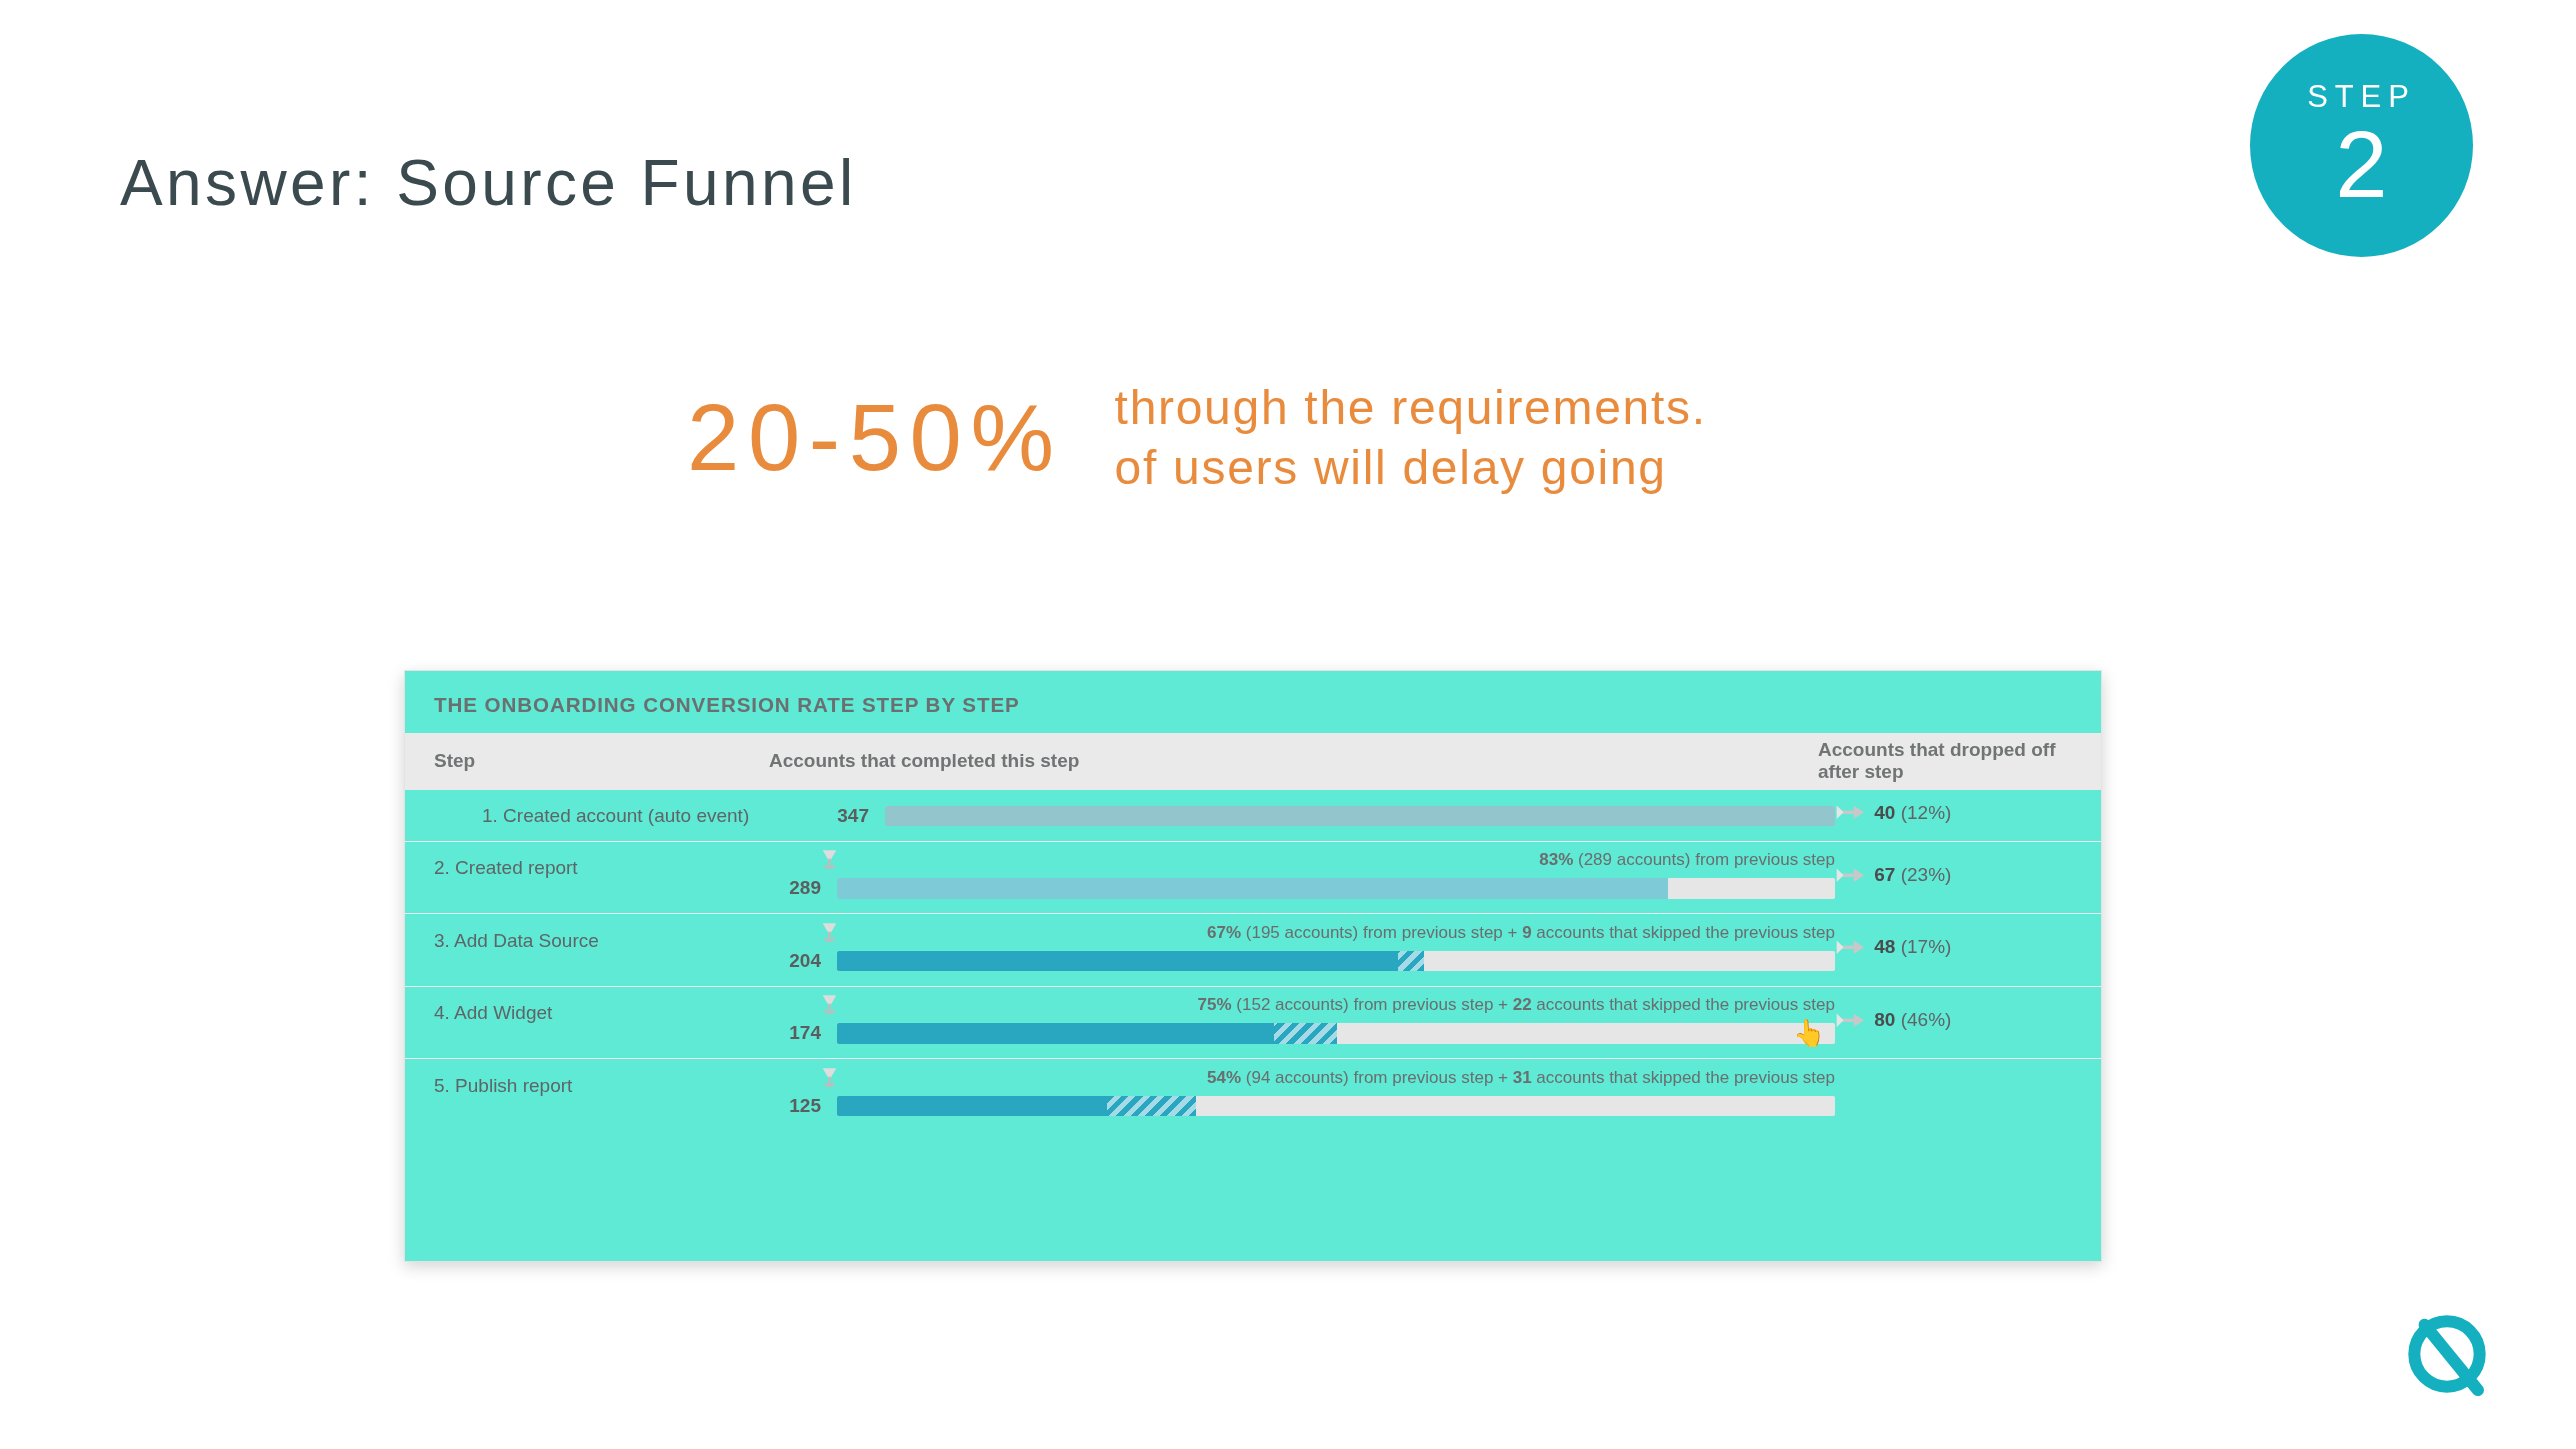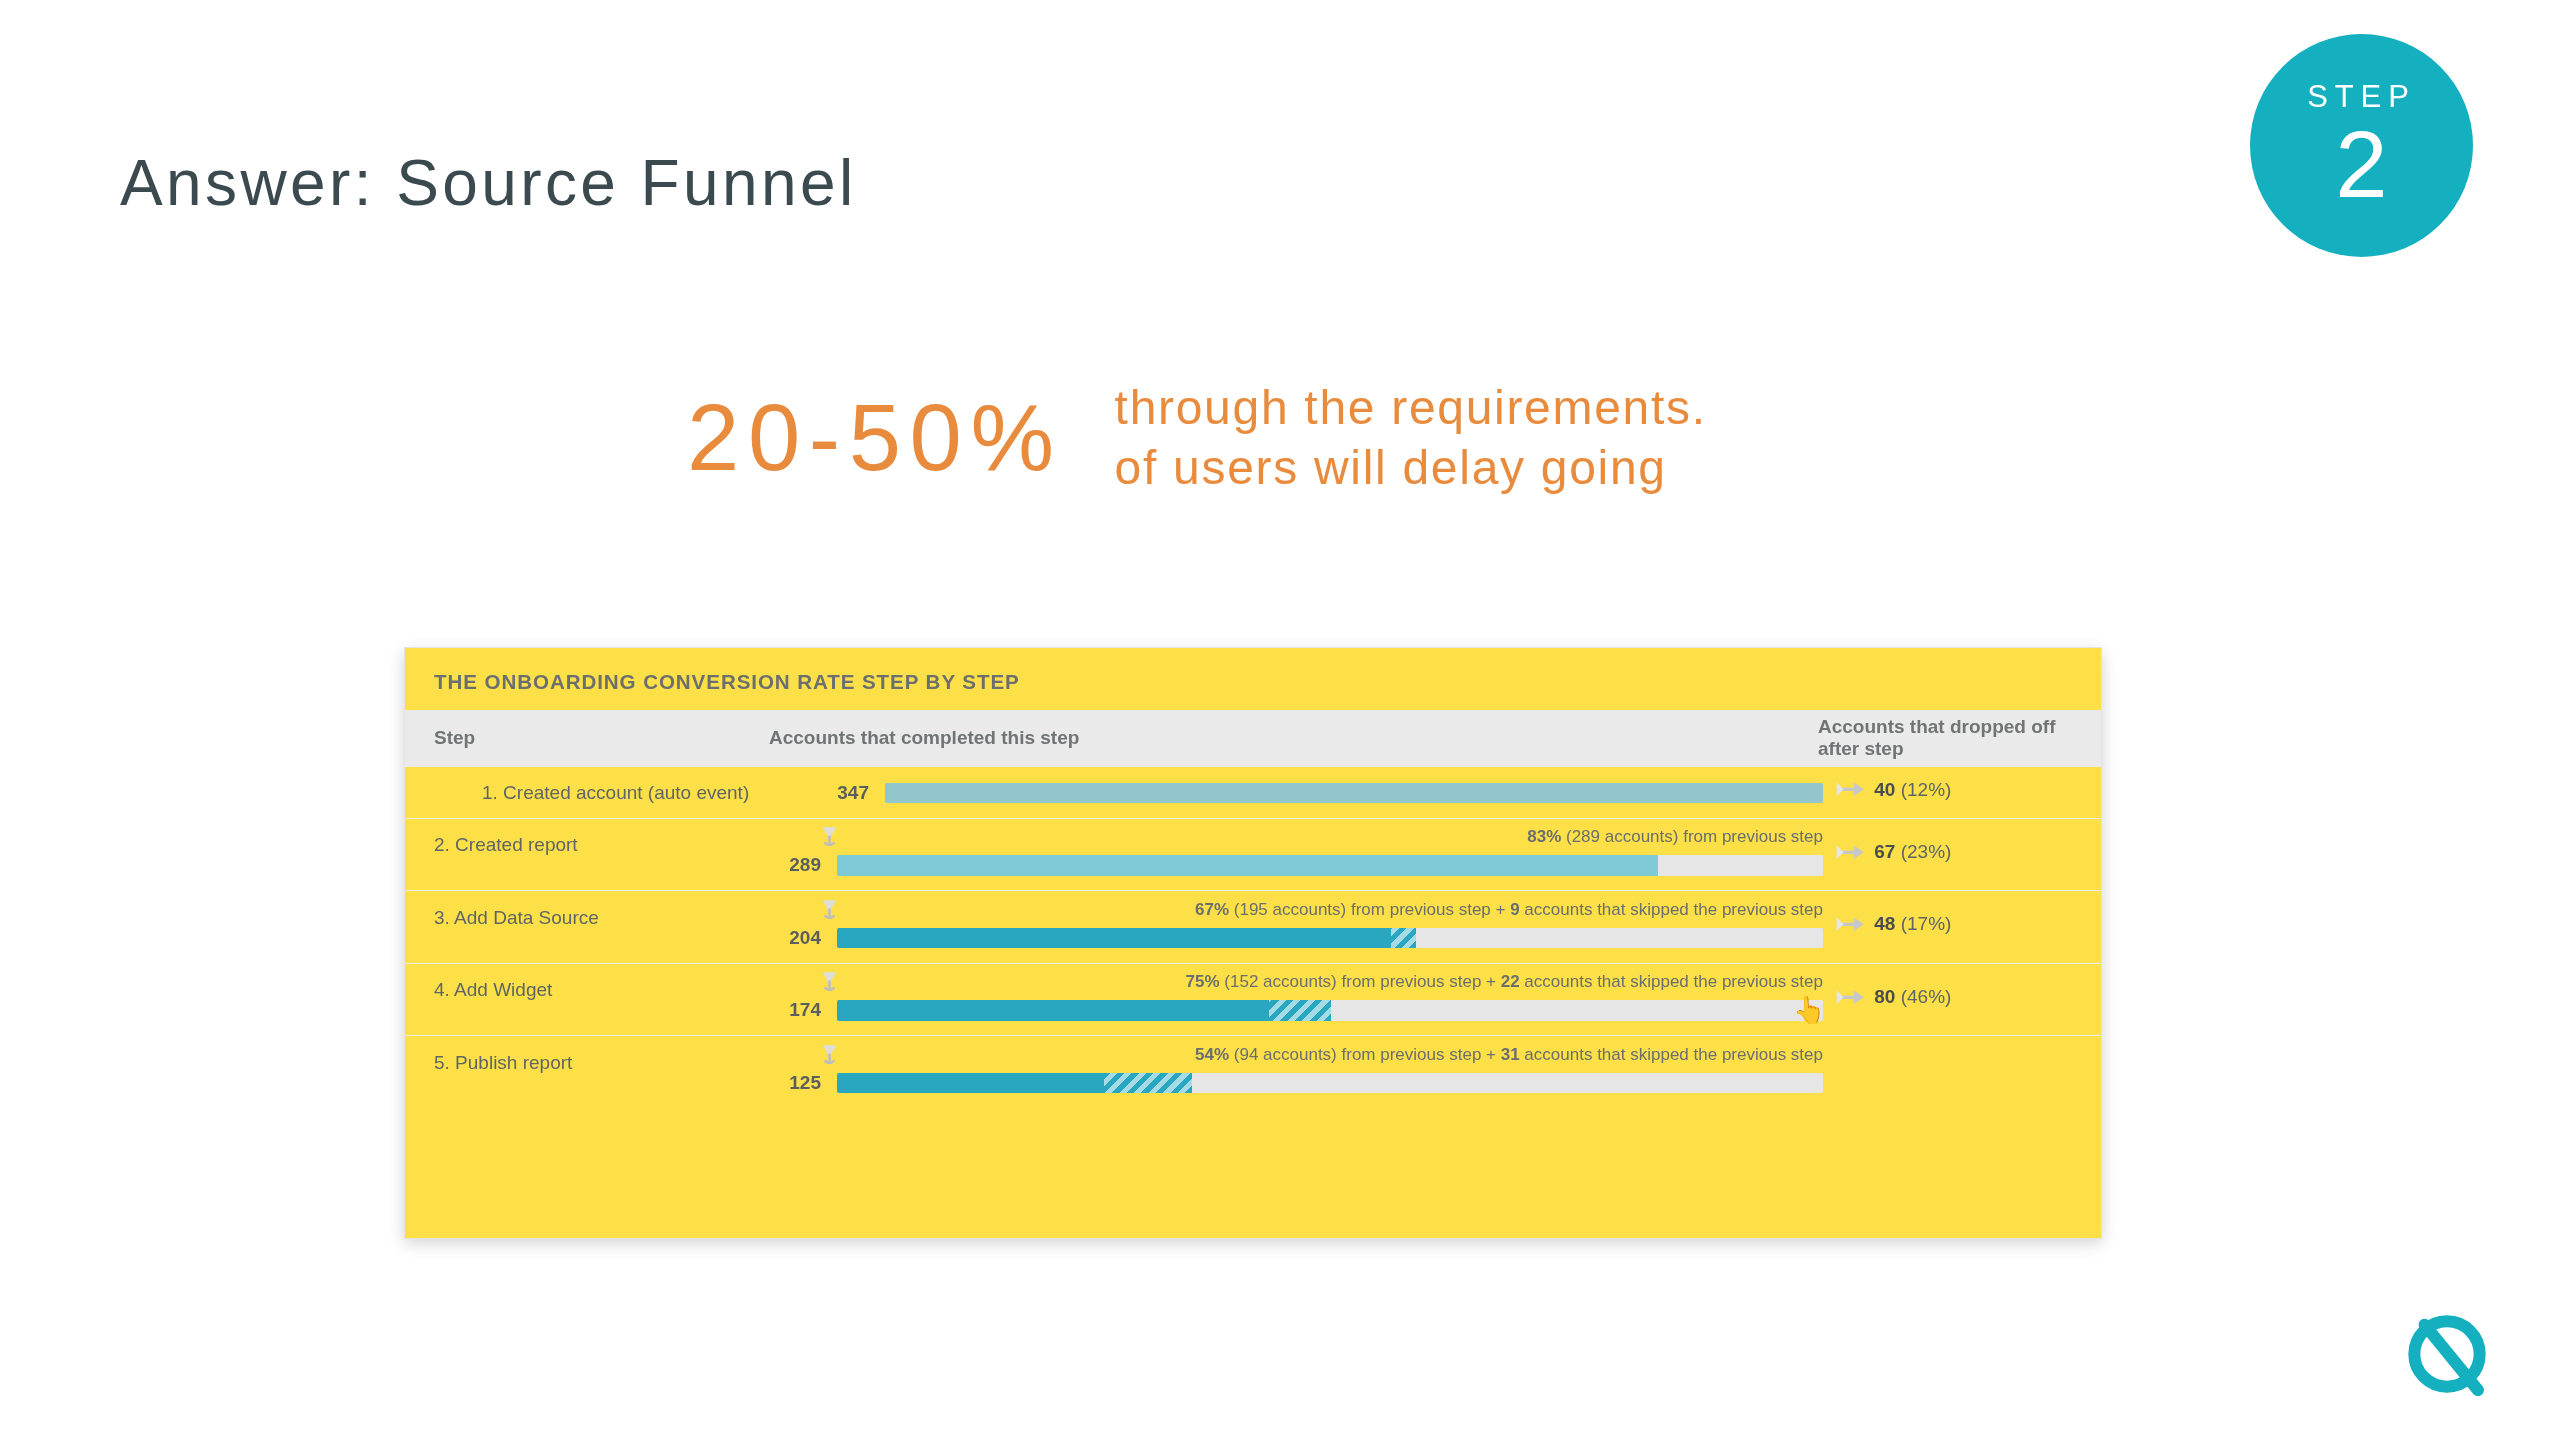--- a/index.html
+++ b/index.html
@@ -69,24 +69,24 @@
     font-weight: 300;
     letter-spacing: 1.7px;
     color: #e98b3d;
     line-height: 1.25;
   }
 
   
   .panel {
     position: absolute;
     left: 404px;
-    top: 647px;
+    top: 670px;
     width: 1698px;
     height: 592px;
-    background: #fde047;
+    background: #5eead4;
     border: 0.9px solid #e3e3e3;
     box-shadow: 0 5.2px 15.5px rgba(0,0,0,0.18);
     box-sizing: border-box;
   }
   .panel-title {
     padding: 22px 29px 15.5px 29px;
     font-size: 20.6px;
     font-weight: 600;
     letter-spacing: 0.9px;
     color: #6b6f70;
@@ -177,21 +177,20 @@
       -45deg,
       #2aa7c0 0px, #2aa7c0 5.2px,
       #a4dbe6 5.2px, #a4dbe6 10.3px
     );
   }
   .row .dropoff {
     width: 266px;
     display: flex;
     align-items: center;
     gap: 10.3px;
-    padding-left: 12px;
     font-size: 19px;
     color: #5f6567;
     align-self: center;
   }
   .dropoff .d-strong { font-weight: 700; color: #4a4d4e; }
   .drop-arrow svg { display:block; }
 
   .pointer-emoji {
     position: absolute;
     font-size: 26px;

